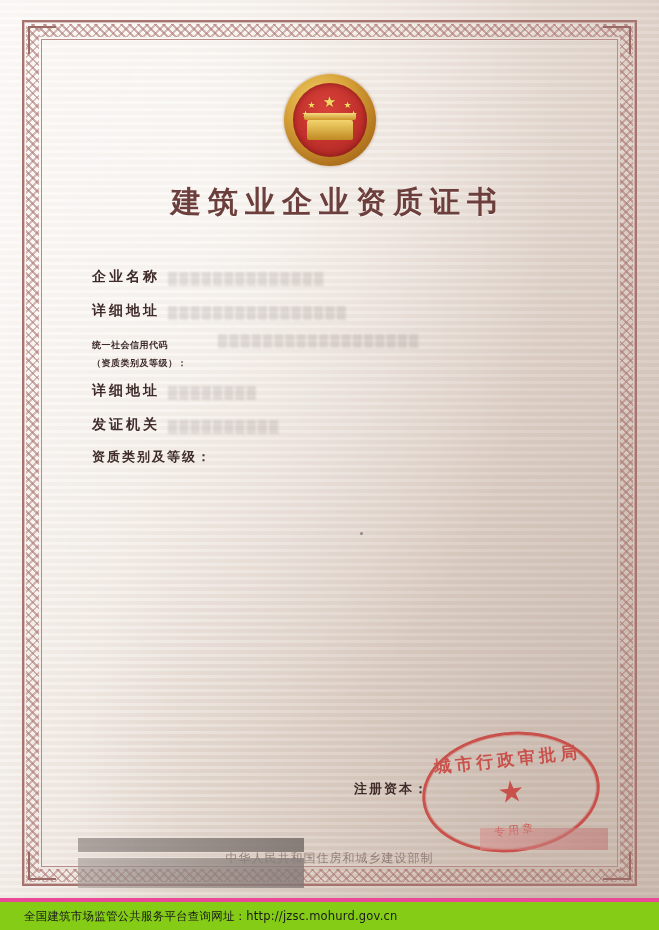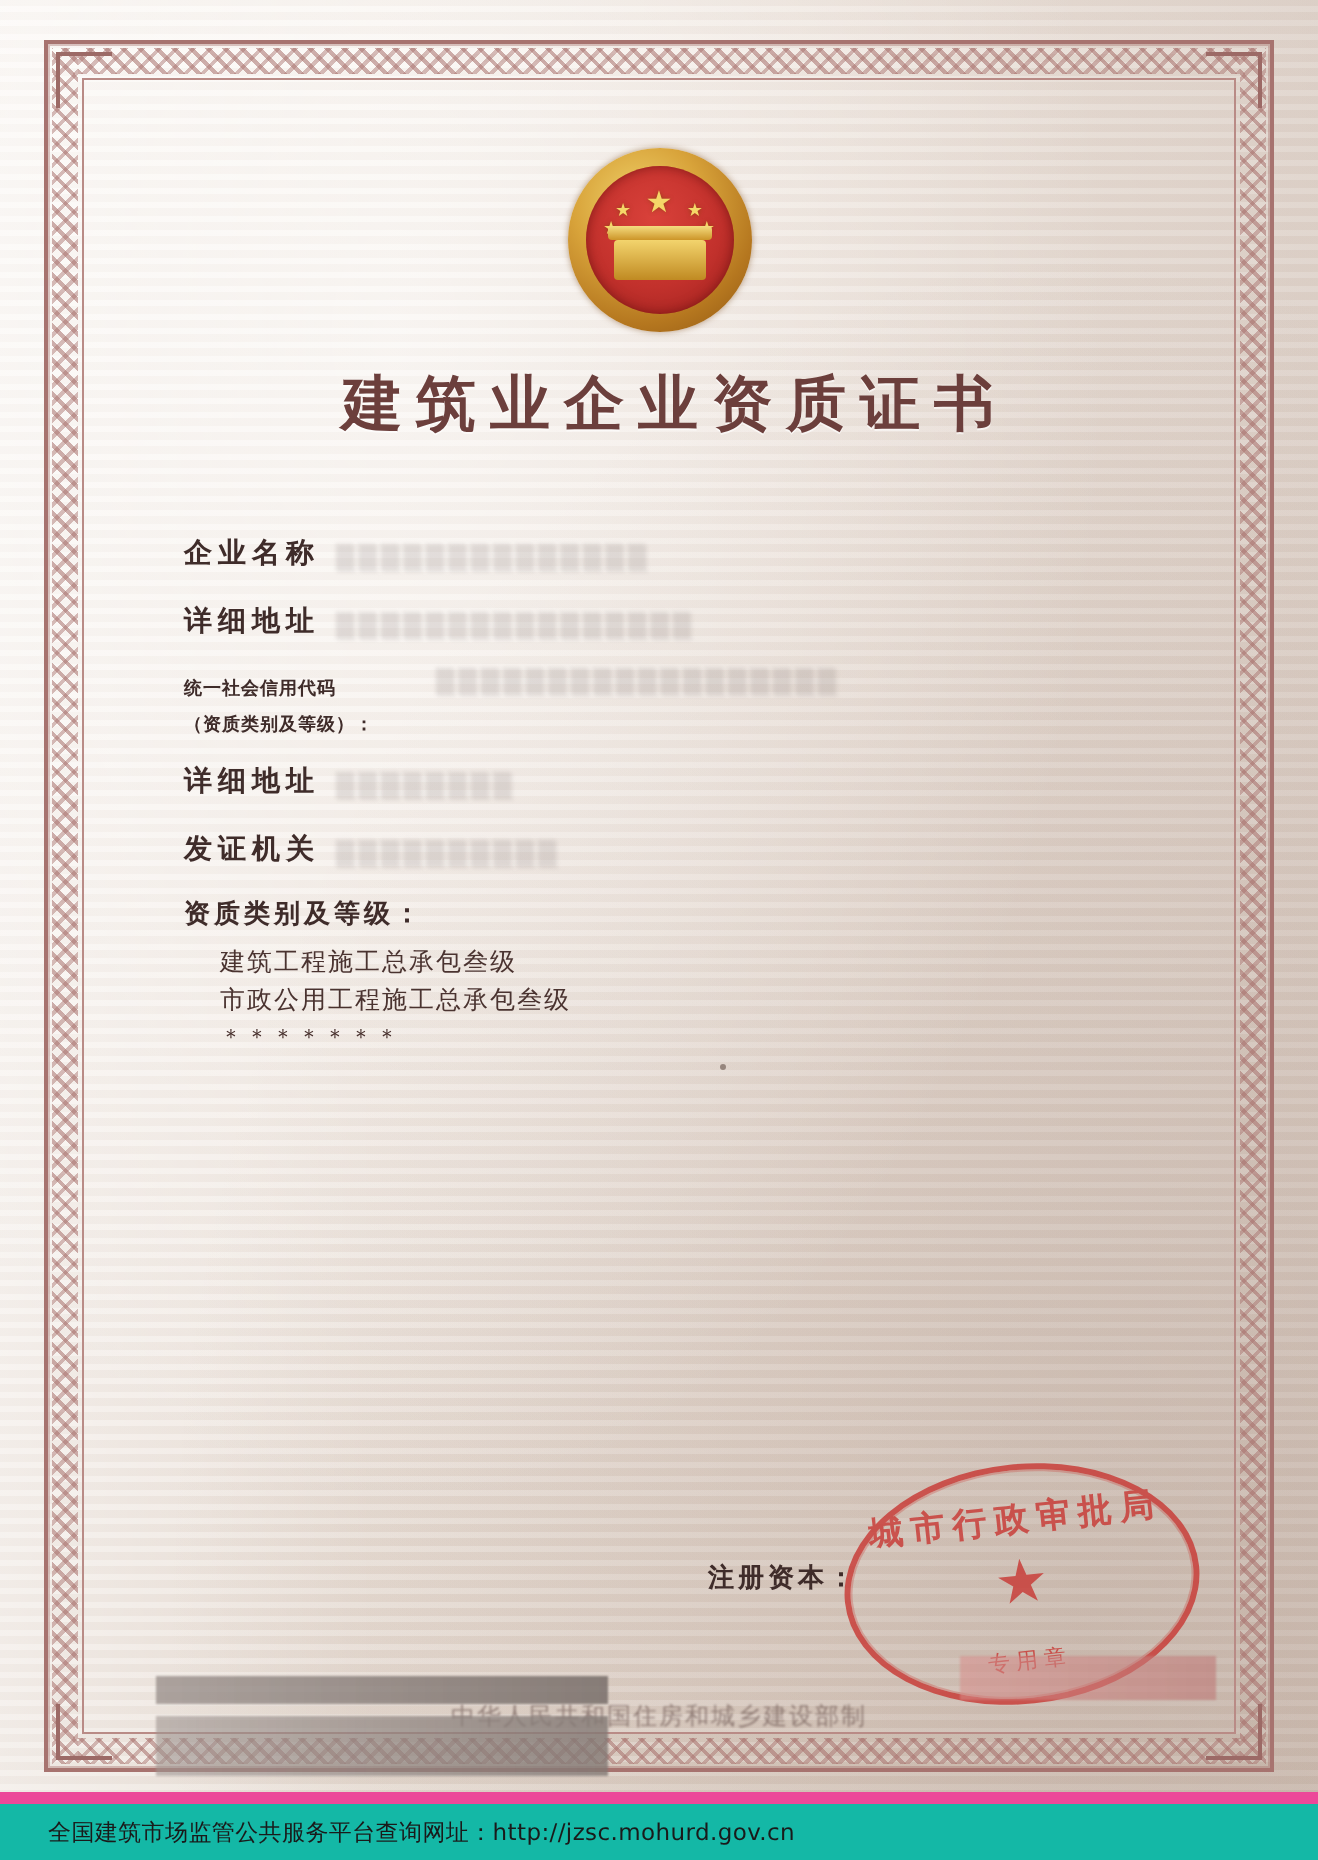--- a/index.html
+++ b/index.html
@@ -313,22 +313,22 @@
   }
   .redact.r1 { left: 34px; top: 796px; width: 226px; height: 14px; }
   .redact.r2 { left: 34px; top: 816px; width: 226px; height: 30px; background: linear-gradient(90deg, rgba(160,150,146,0.6), rgba(130,120,116,0.8)); }
   .redact.r3 { left: 436px; top: 786px; width: 128px; height: 22px; background: linear-gradient(90deg, rgba(215,140,138,0.55), rgba(190,120,118,0.6)); }
 
   .footer {
     position: absolute;
     left: 0; right: 0;
     bottom: 0;
     height: 28px;
-    background: #14b8a6;
-    border-top: 6px solid #ec4899;
+    background: #84cc16;
+    border-top: 4px solid #ec4899;
     display: flex;
     align-items: center;
   }
   .footer-text {
     font-family: "DejaVu Sans", sans-serif;
     font-size: 11.5px;
     color: #1a1a1a;
     margin-left: 24px;
     letter-spacing: 0.2px;
   }
@@ -388,25 +388,20 @@
         <span class="field-value">▒▒▒▒▒▒▒▒</span>
       </div>
 
       <div class="field-row">
         <span class="field-label">发证机关</span>
         <span class="field-value">▒▒▒▒▒▒▒▒▒▒</span>
       </div>
 
       <div class="qual-head">资质类别及等级：</div>
 
-      <div class="qual-list">
-        <div class="qual-item">建筑工程施工总承包叁级</div>
-        <div class="qual-item">市政公用工程施工总承包叁级</div>
-        <div class="qual-stars">＊＊＊＊＊＊＊</div>
-      </div>
 
     </div>
 
     <div class="speck"></div>
 
     <div class="issuer-row">注册资本：</div>
 
     <div class="seal">
       <div class="seal-ellipse"></div>
       <div class="seal-text">城市行政审批局</div>

